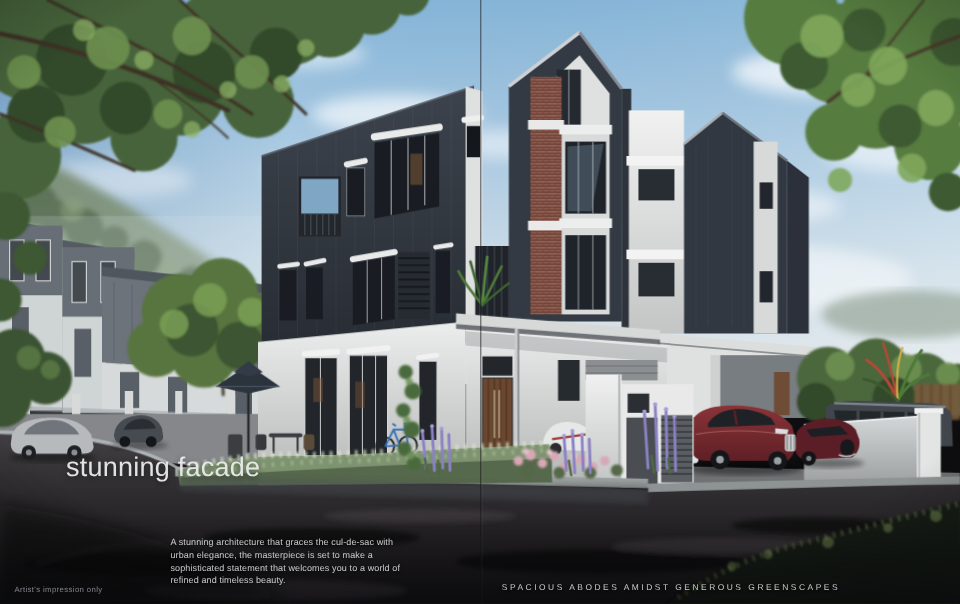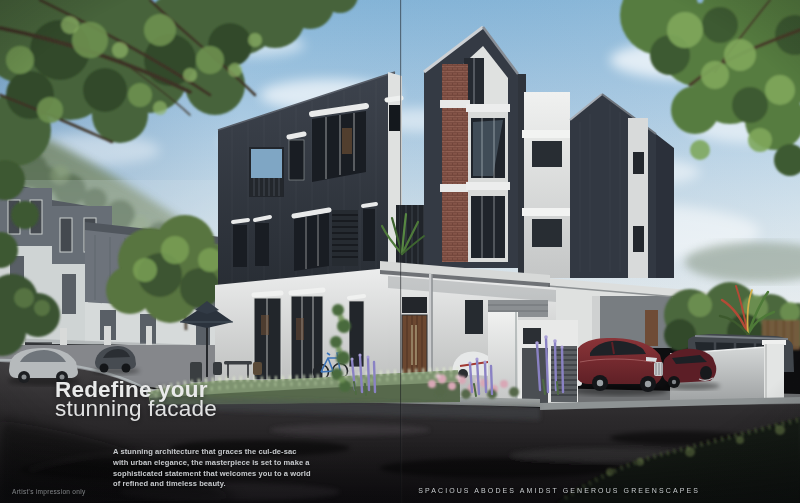--- a/index.html
+++ b/index.html
@@ -4,22 +4,22 @@
 <style>
   html,body{margin:0;padding:0;background:#0e0e10;}
   .scene{position:relative;width:800px;height:503px;overflow:hidden;background:#0e0e10;
          font-family:"Liberation Sans",sans-serif;}
   .scene svg{position:absolute;inset:0;display:block;}
   .overlay{position:absolute;inset:0;pointer-events:none;}
   .headline{position:absolute;left:55px;top:380px;color:#e9eaea;font-size:22.5px;
             line-height:19px;letter-spacing:.2px;text-shadow:0 1px 5px rgba(0,0,0,.45);}
   .hl-bold{font-weight:700;}
   .hl-light{font-weight:400;opacity:.96;}
-  .body-copy{position:absolute;left:113px;top:447px;width:198px;font-size:7.5px;
-             line-height:10.8px;font-weight:700;color:rgba(223,227,230,.88);
+  .body-copy{position:absolute;left:142px;top:447px;width:198px;font-size:7.5px;
+             line-height:10.8px;font-weight:400;color:rgba(223,227,230,.88);
              letter-spacing:.1px;text-shadow:0 1px 2px rgba(0,0,0,.5);}
   .caption{position:absolute;right:100px;bottom:9px;font-size:7px;letter-spacing:2.1px;
            color:#c9cdd0;white-space:nowrap;text-shadow:0 1px 2px rgba(0,0,0,.6);}
   .disclaimer{position:absolute;left:12px;bottom:8px;font-size:6.5px;
               color:rgba(206,211,215,.6);letter-spacing:.3px;}
 </style>
 </head>
 <body>
 
 <div class="scene">
@@ -659,20 +659,19 @@
   </g>
 
   <rect x="400" y="0" width="1.2" height="503" fill="#14161a" opacity=".5"></rect>
   <rect x="401.2" y="0" width="1" height="503" fill="#ffffff" opacity=".05"></rect>
   <rect x="0" y="430" width="800" height="73" fill="url(#botG)"></rect>
   <rect x="0" y="0" width="800" height="503" fill="url(#vigG)"></rect>
 </svg>
 
 <div class="overlay">
   <div class="headline">
-    <div><span class="hl-bold">Redefine your</span></div>
     <div><span class="hl-light">stunning facade</span></div>
   </div>
   <div class="body-copy">A stunning architecture that graces the cul-de-sac with urban elegance, the masterpiece is set to make a sophisticated statement that welcomes you to a world of refined and timeless beauty.</div>
   <div class="caption">SPACIOUS ABODES AMIDST GENEROUS GREENSCAPES</div>
   <div class="disclaimer">Artist's impression only</div>
 </div>
 </div>
 
 </body></html>

